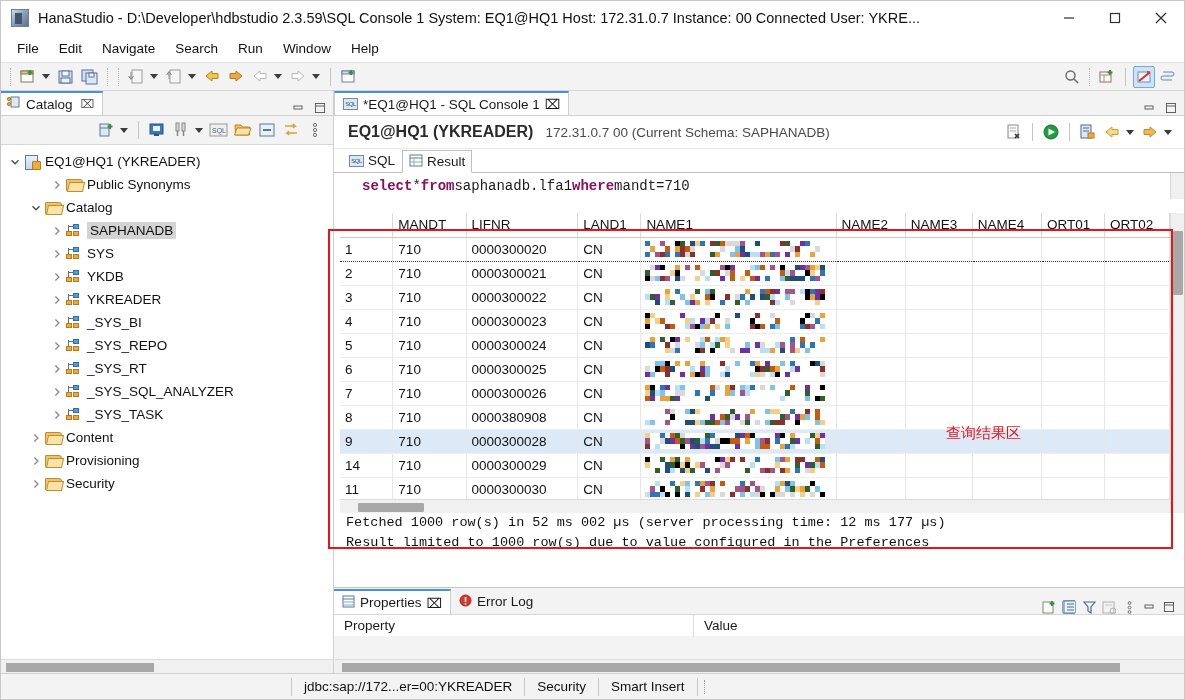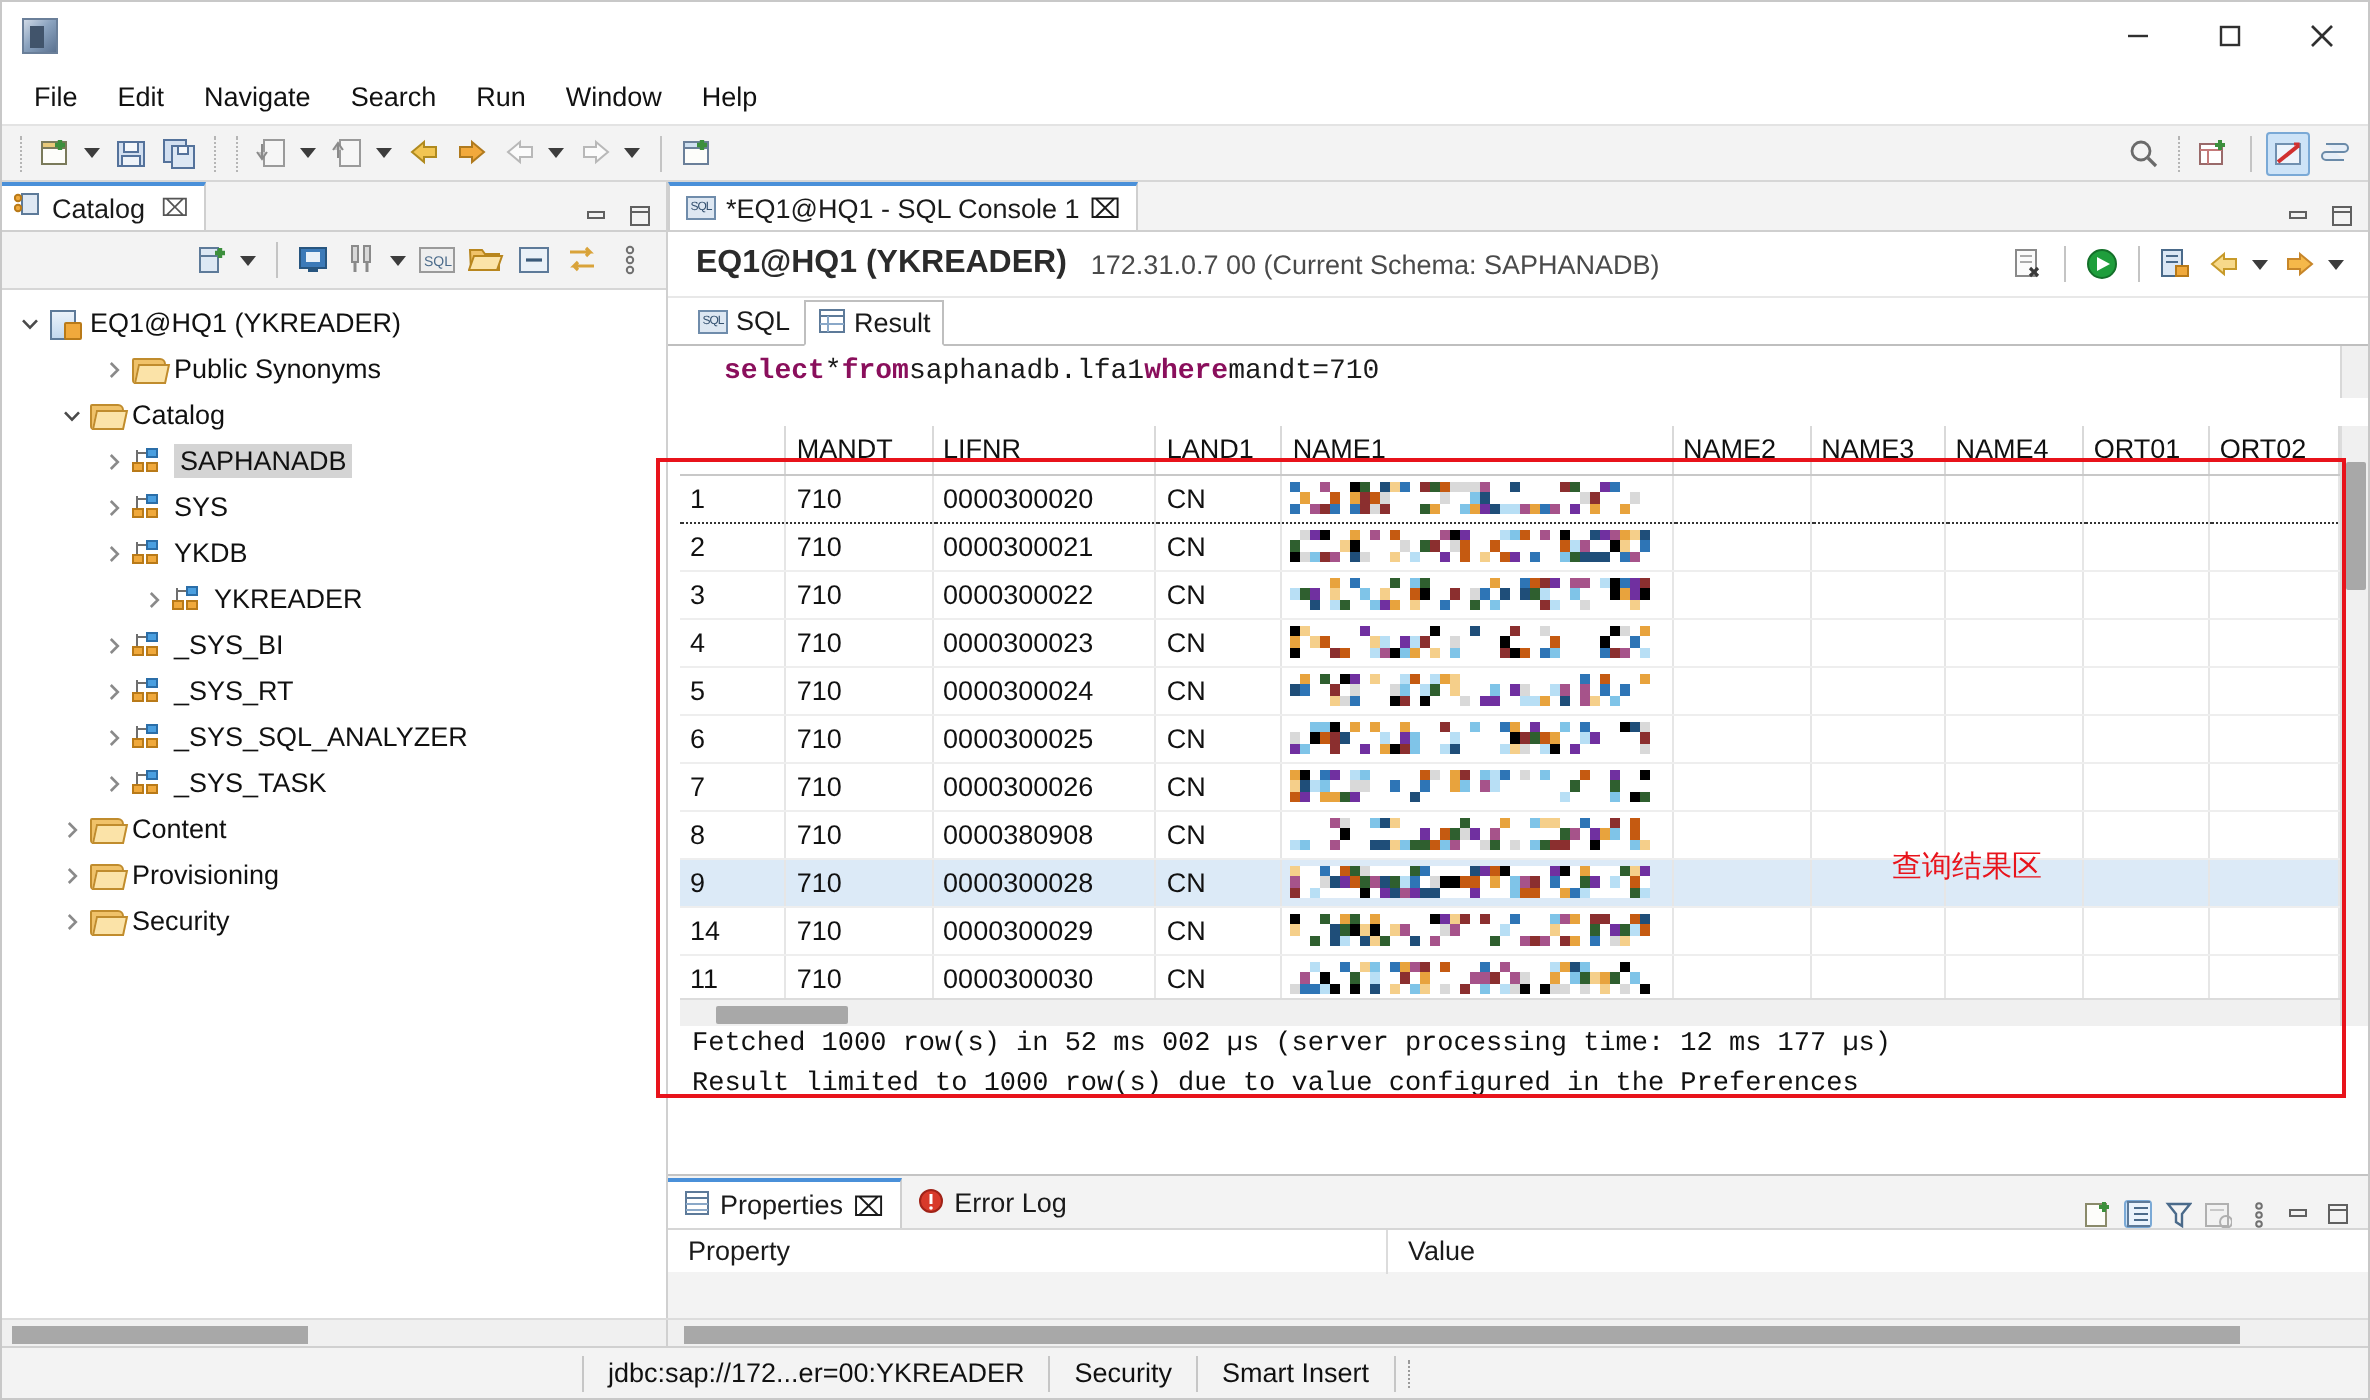--- a/index.html
+++ b/index.html
@@ -411,20 +411,21 @@
   .st-div { width:1px; height:18px; background:#c6c6c6; }
   .st-grip { width:1px;height:14px;border-left:1px dotted #9a9a9a; margin: 0 6px; }
 </style>
 </head>
 <body>
 
 <div id="app">
 
   <div class="titlebar">
     <div class="title-icon"></div>
+    <div class="title-text">HanaStudio - D:\Developer\hdbstudio 2.3.59\SQL Console 1 System: EQ1@HQ1 Host: 172.31.0.7 Instance: 00 Connected User: YKRE...</div>
     <div class="win-buttons">
       <div class="win-btn">
         <svg width="12" height="12">
             <line x1="1" y1="6" x2="11" y2="6" stroke="#303030" stroke-width="1.2"></line>
           </svg>
       </div>
       <div class="win-btn">
         <svg width="12" height="12">
             <rect x="1.5" y="1.5" width="9" height="9" fill="none" stroke="#303030" stroke-width="1.2"></rect>
           </svg>
@@ -735,21 +736,21 @@
               <span class="ic-schema">
                 <i class="ln"></i>
                 <i class="ln2"></i>
                 <i class="b1"></i>
                 <i class="b2"></i>
                 <i class="b3"></i>
               </span>
             </span>
             <span class="tree-label">YKDB</span>
           </div>
-          <div class="tree-row" style="padding-left: 68px;">
+          <div class="tree-row" style="padding-left: 48px;">
             <span class="tw">
               <svg width="10" height="10">
                 <path d="M3.4 1.5 L6.9 5 L3.4 8.5" fill="none" stroke="#8a8a8a" stroke-width="1.3"></path>
               </svg>
             </span>
             <span class="tree-icon">
               <span class="ic-schema">
                 <i class="ln"></i>
                 <i class="ln2"></i>
                 <i class="b1"></i>
@@ -768,20 +769,37 @@
             <span class="tree-icon">
               <span class="ic-schema">
                 <i class="ln"></i>
                 <i class="ln2"></i>
                 <i class="b1"></i>
                 <i class="b2"></i>
                 <i class="b3"></i>
               </span>
             </span>
             <span class="tree-label">_SYS_BI</span>
+          </div>
+          <div class="tree-row" style="padding-left: 48px;">
+            <span class="tw">
+              <svg width="10" height="10">
+                <path d="M3.4 1.5 L6.9 5 L3.4 8.5" fill="none" stroke="#8a8a8a" stroke-width="1.3"></path>
+              </svg>
+            </span>
+            <span class="tree-icon">
+              <span class="ic-schema">
+                <i class="ln"></i>
+                <i class="ln2"></i>
+                <i class="b1"></i>
+                <i class="b2"></i>
+                <i class="b3"></i>
+              </span>
+            </span>
+            <span class="tree-label">_SYS_REPO</span>
           </div>
           <div class="tree-row" style="padding-left: 48px;">
             <span class="tw">
               <svg width="10" height="10">
                 <path d="M3.4 1.5 L6.9 5 L3.4 8.5" fill="none" stroke="#8a8a8a" stroke-width="1.3"></path>
               </svg>
             </span>
             <span class="tree-icon">
               <span class="ic-schema">
                 <i class="ln"></i>

